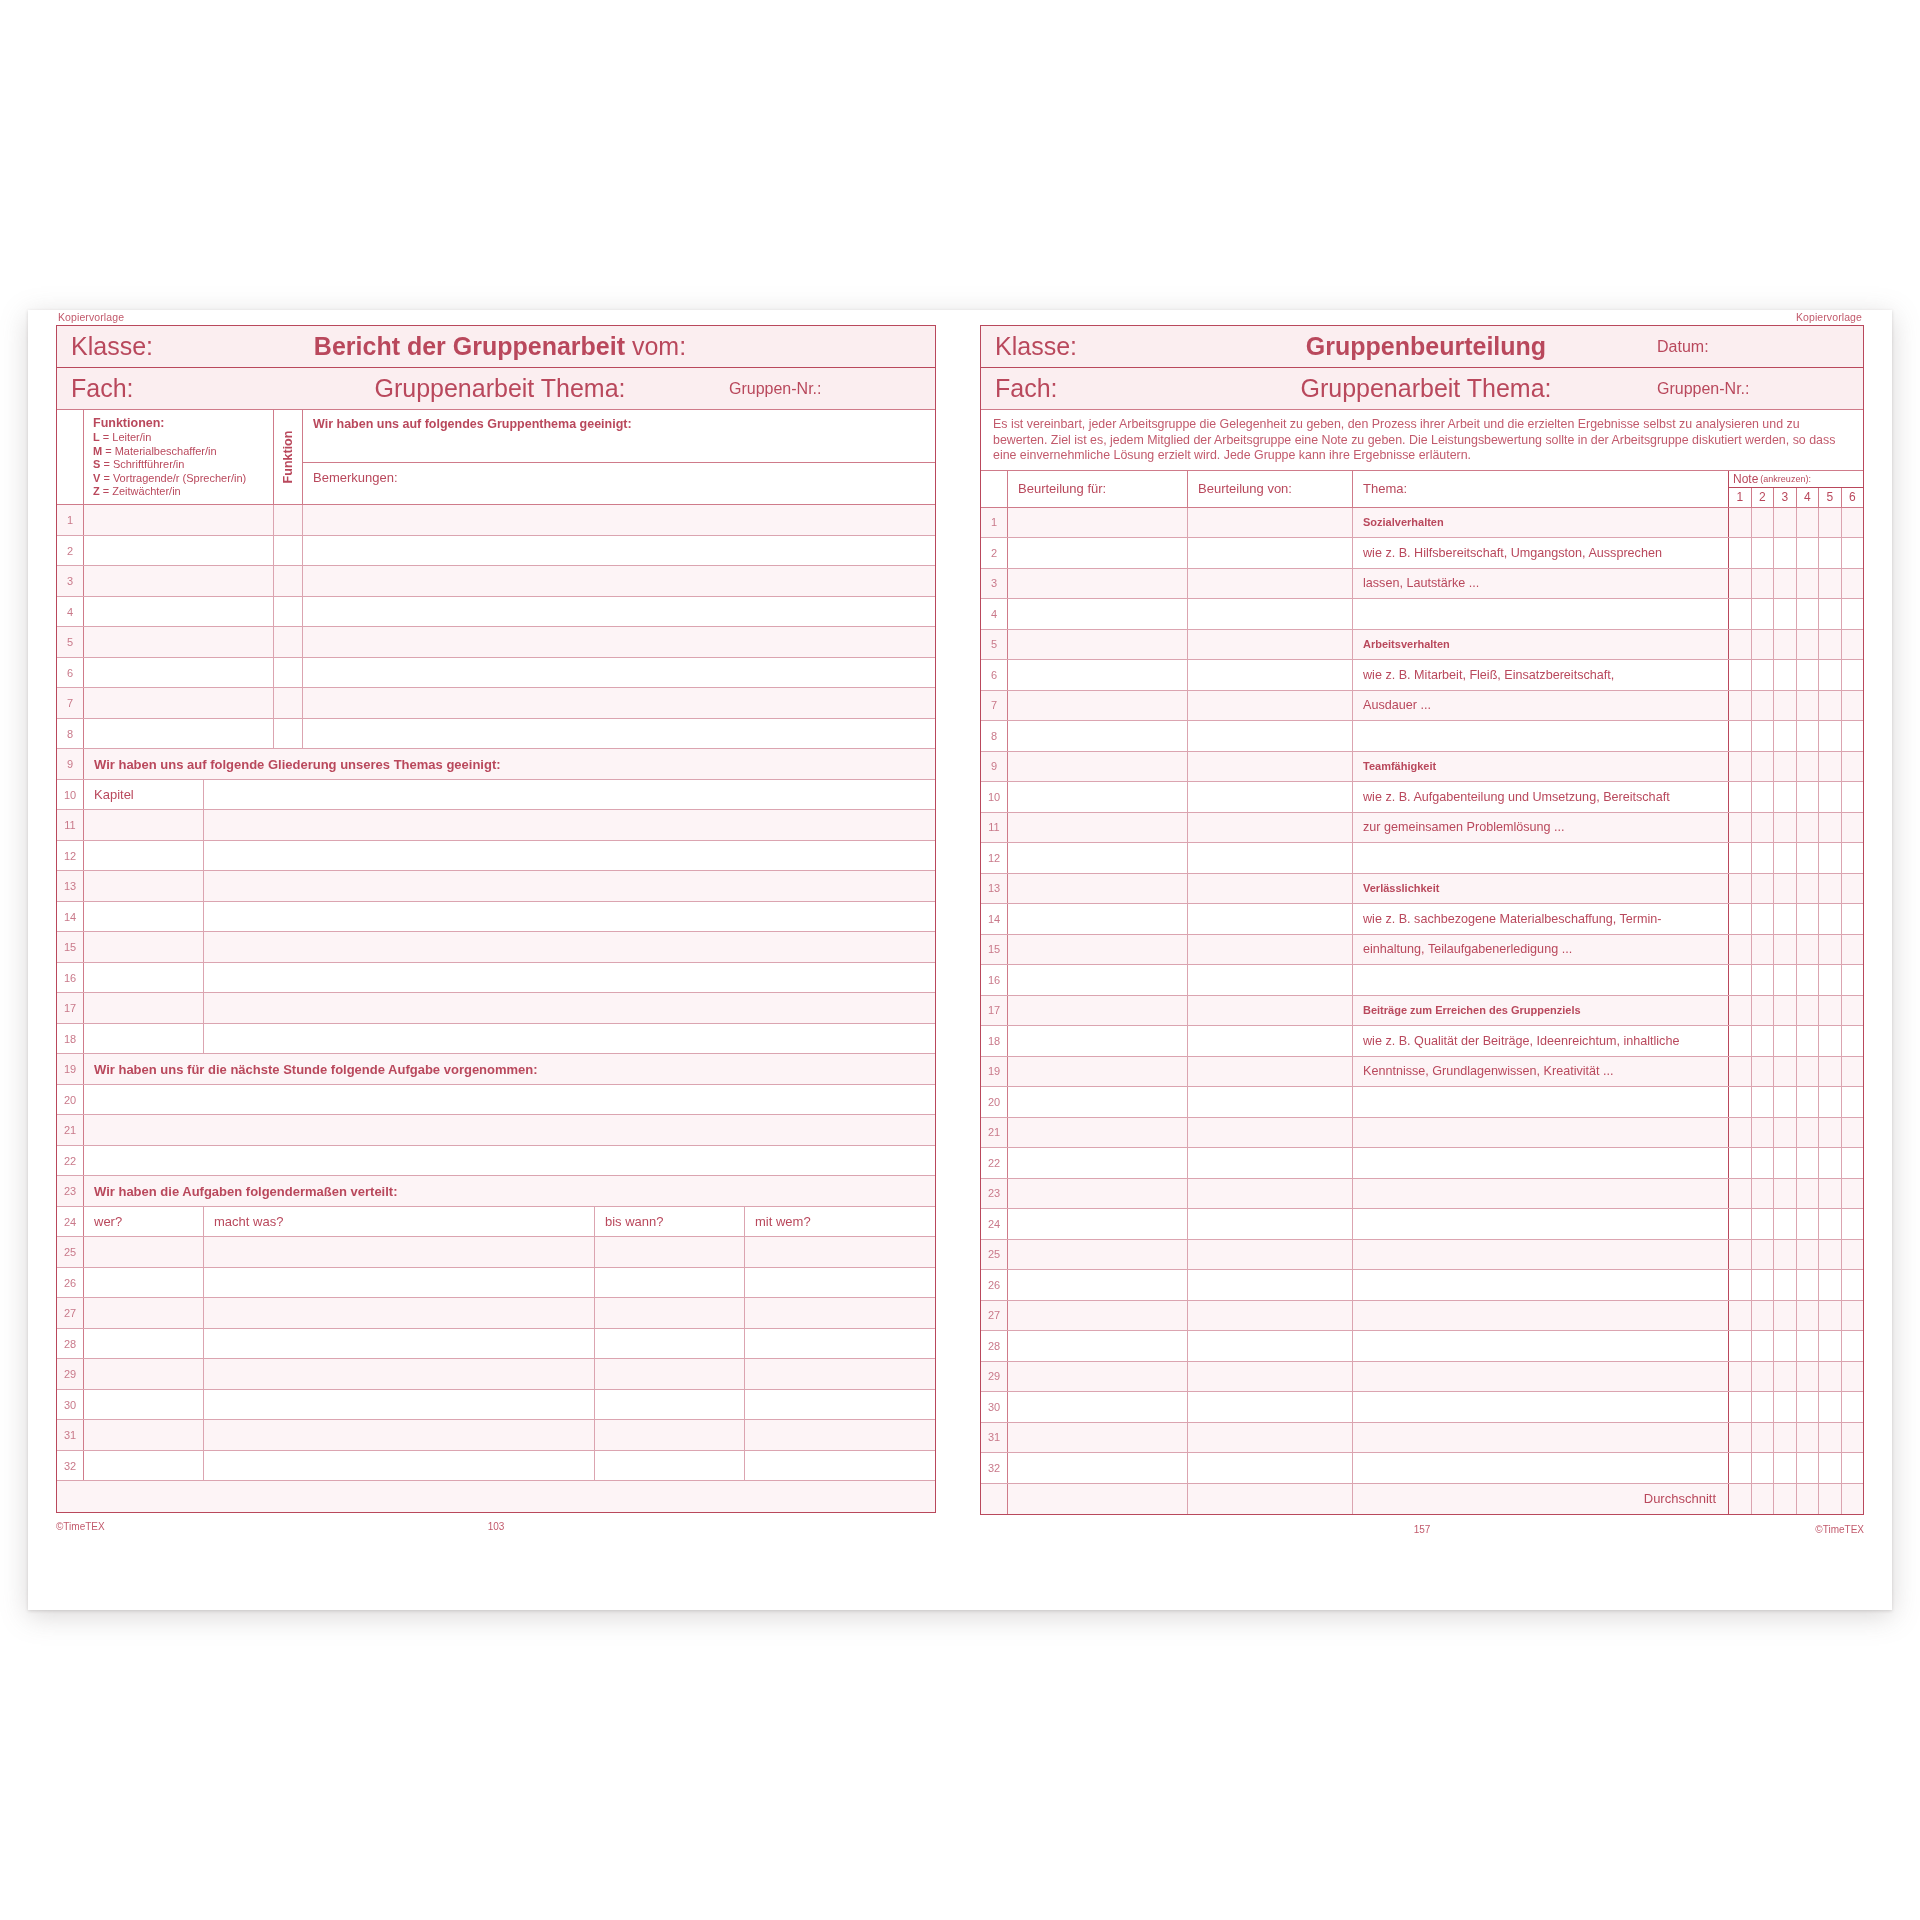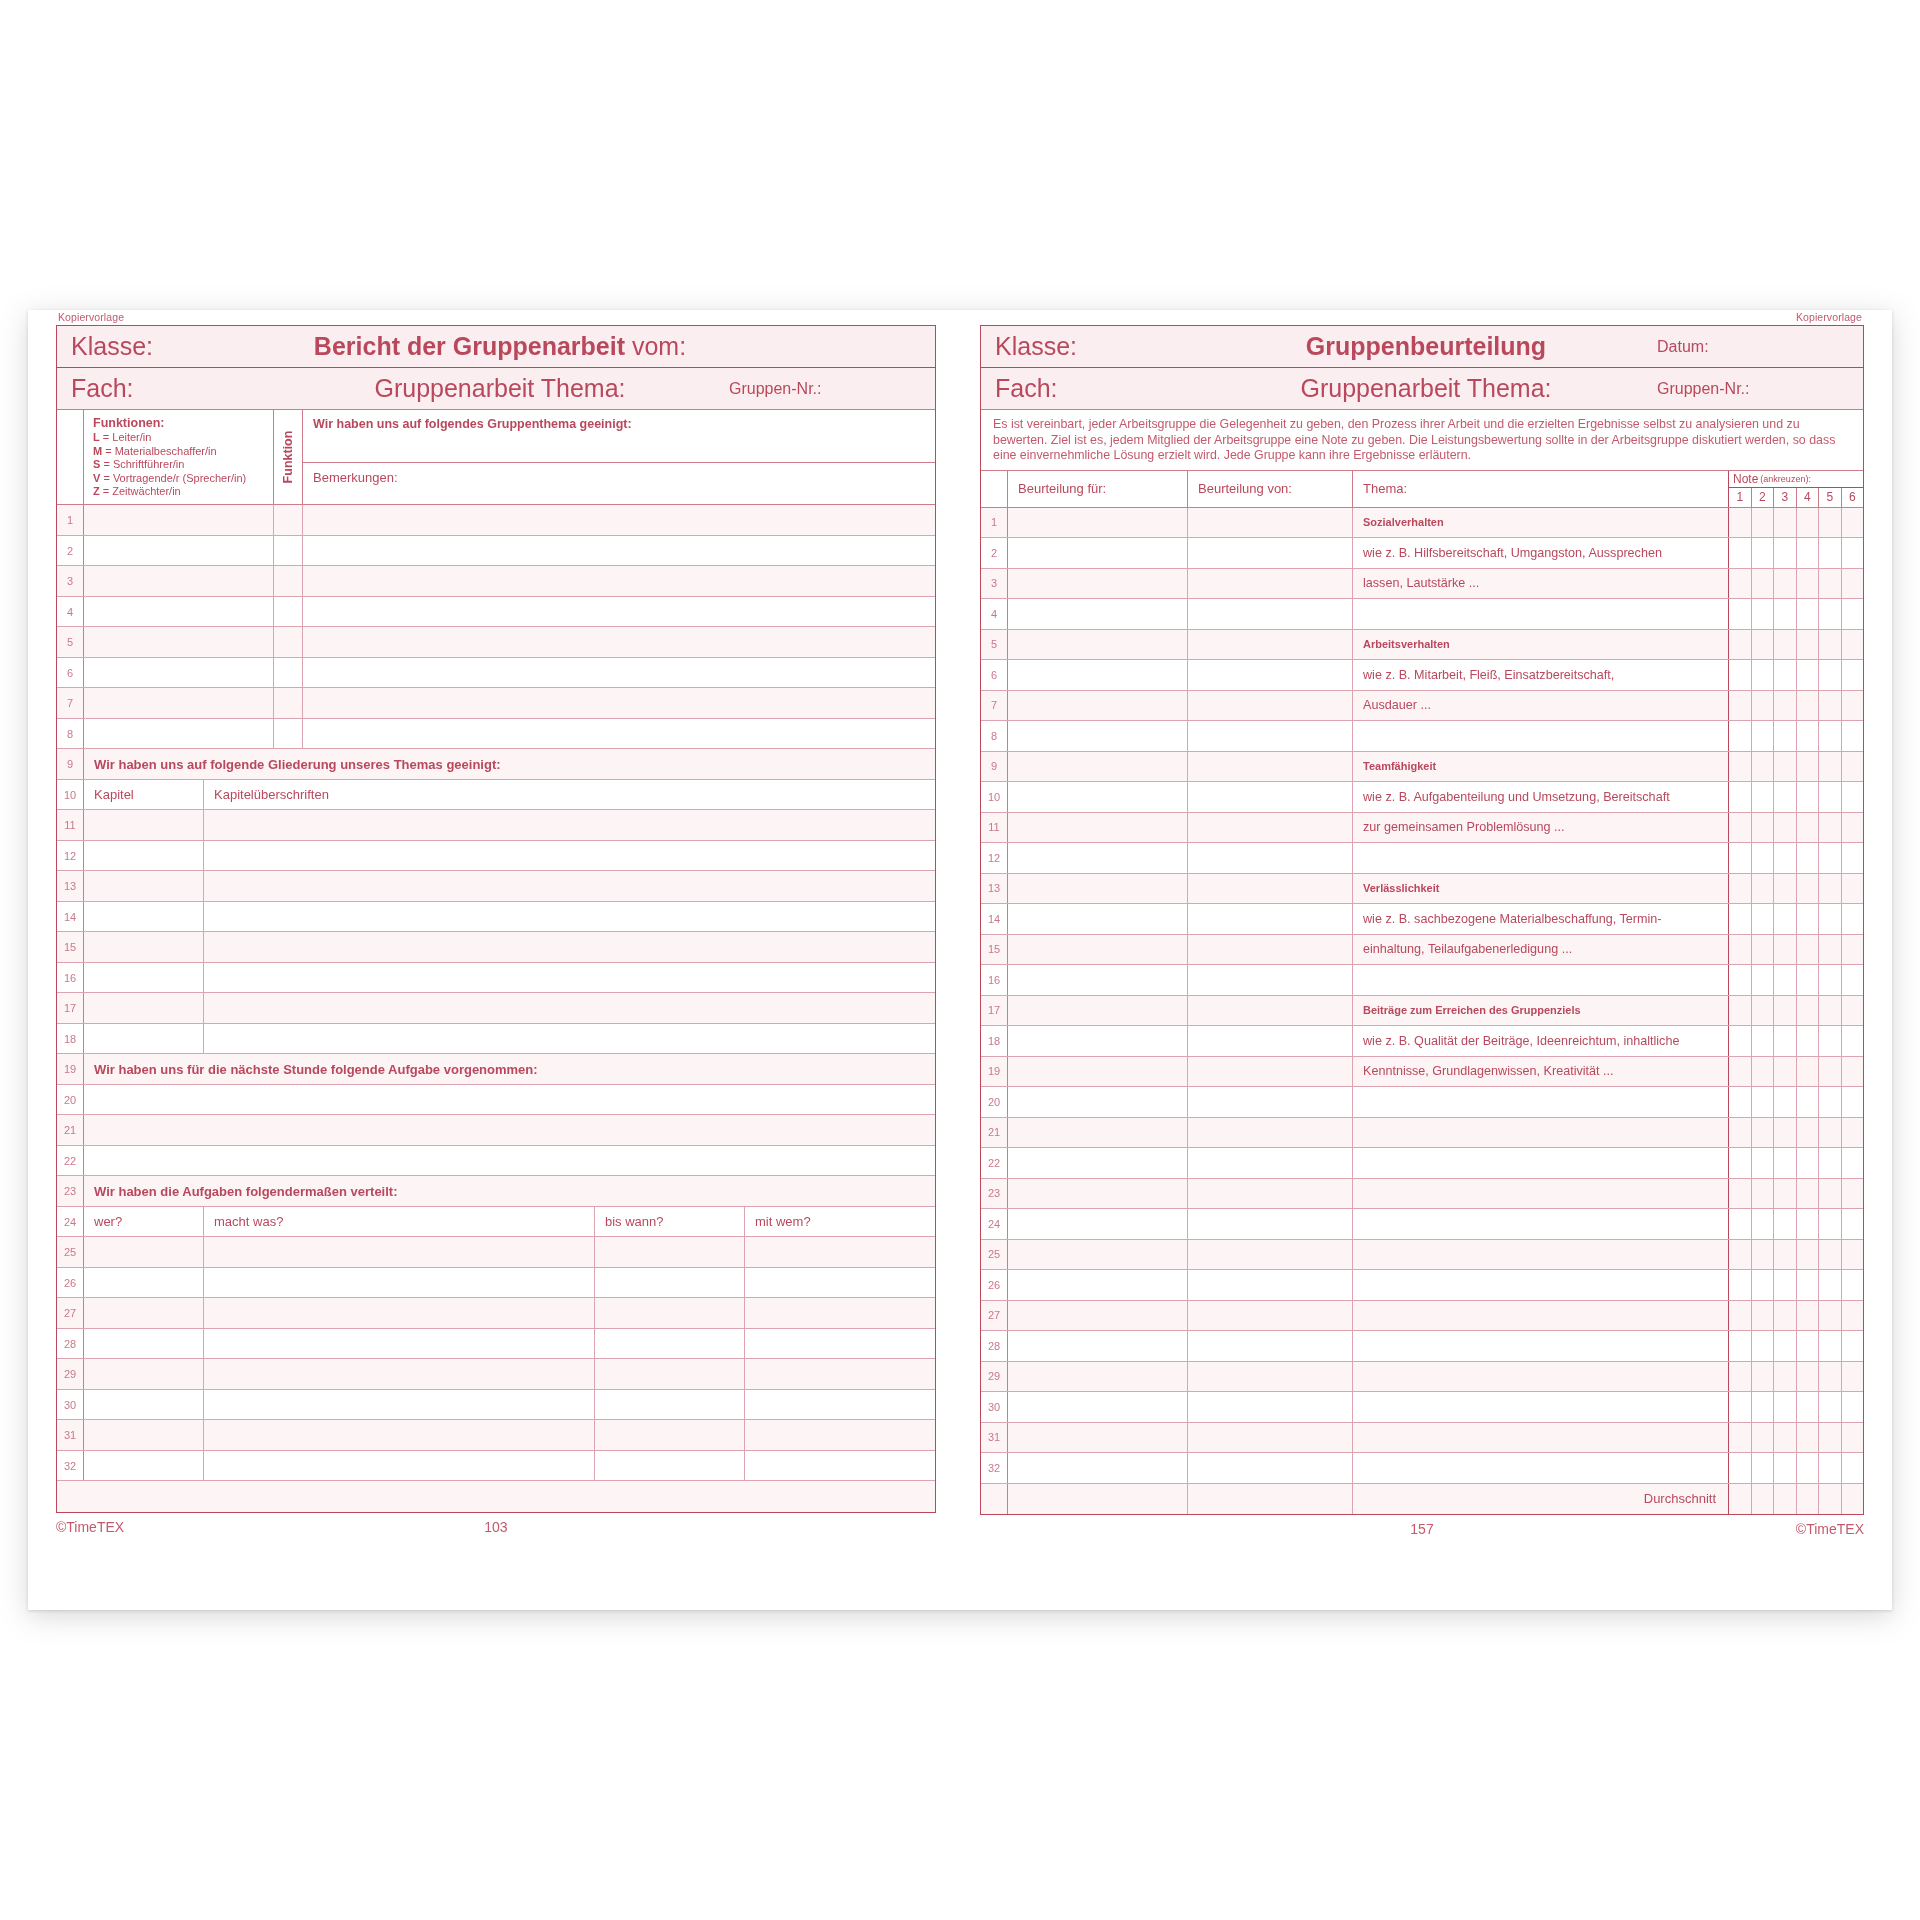--- a/index.html
+++ b/index.html
@@ -121,21 +121,21 @@
   
   .c-wer{ width:120px; }
   .c-macht{ flex:1; }
   .c-bis{ width:150px; }
   .c-mit{ width:190px; }
 
   
   .pgfoot{
     display:flex; align-items:center;
     height:20px; margin-top:4px;
-    font-size:14px; color:#c25a6c;
+    font-size:10px; color:#c25a6c;
   }
   .pgfoot .l{ width:33%; }
   .pgfoot .c{ width:34%; text-align:center; }
   .pgfoot .r{ width:33%; text-align:right; }
 
   
   .intro{
     padding:7px 12px 6px 12px;
     font-size:12.4px;
     line-height:15.5px;
@@ -280,21 +280,20 @@
           </div>
 
         <div class="row shade">
             <div class="rn">9</div>
             <div class="cell grow bold">Wir haben uns auf folgende Gliederung unseres Themas geeinigt:</div>
           </div>
 
         <div class="row">
             <div class="rn">10</div>
             <div class="cell c-wer sep">Kapitel</div>
-            <div class="cell grow">Kapitelüberschriften</div>
           </div>
 
         <div class="row shade">
             <div class="rn">11</div>
             <div class="cell c-wer sep"></div>
             <div class="cell grow"></div>
           </div>
         <div class="row">
             <div class="rn">12</div>
             <div class="cell c-wer sep"></div>

